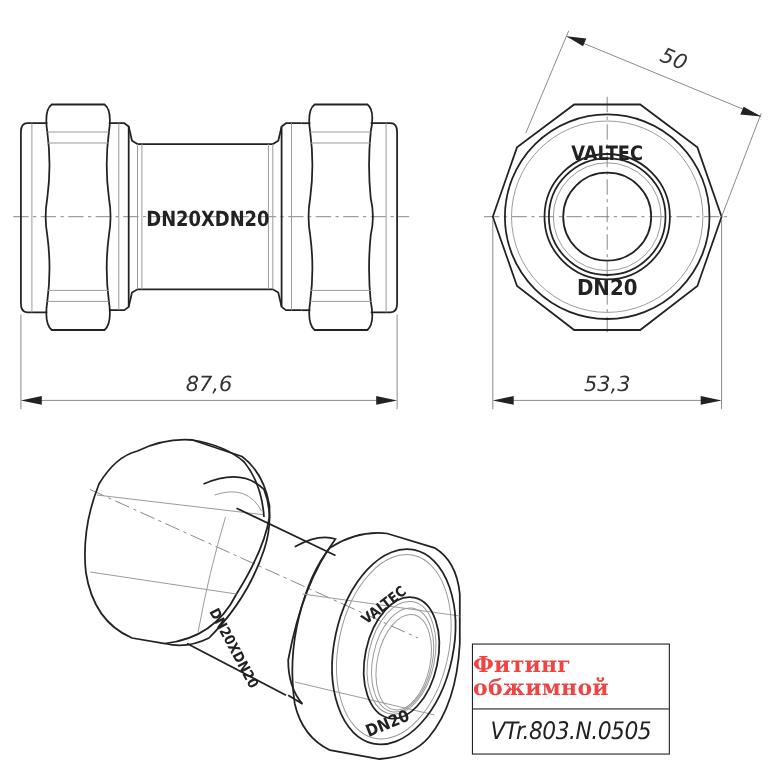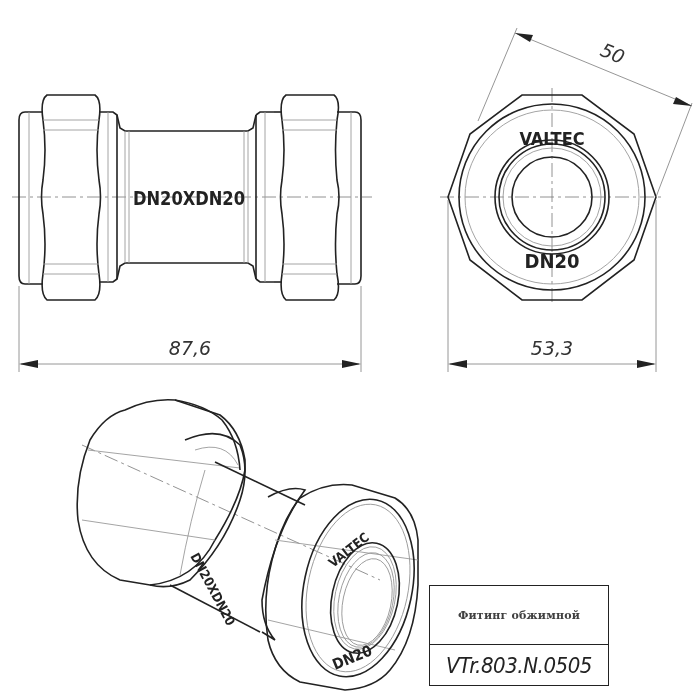--- a/index.html
+++ b/index.html
@@ -7,21 +7,21 @@
   svg { position:absolute; left:0; top:0; }
   .ln { stroke:#222; stroke-width:1.6; fill:none; }
   .thin { stroke:#9a9a9a; stroke-width:0.9; fill:none; }
   .ctr { stroke:#777; stroke-width:0.8; fill:none; stroke-dasharray:14 4 3 4; }
   .dim { stroke:#8a8a8a; stroke-width:0.9; fill:none; }
   .arrow { fill:#222; stroke:none; }
   .dimtxt { font-family:"DejaVu Sans", sans-serif; font-size:19px; fill:#333; font-style:italic; }
   .stamp { font-family:"DejaVu Sans Condensed","DejaVu Sans", sans-serif; font-weight:bold; fill:#222; }
   .tb-box { position:absolute; left:429px; top:585px; width:180px; height:101px; border:1.5px solid #222; box-sizing:border-box; background:#fff; }
   .tb-top { height:58px; border-bottom:1.5px solid #222; display:flex; flex-direction:column; justify-content:center; align-items:center; }
-  .tb-line { font-family:"DejaVu Serif", serif; font-size:11px; font-weight:bold; color:#404040; line-height:21px; letter-spacing:0.2px; }
+  .tb-line { font-family:"DejaVu Serif", serif; font-size:20px; font-weight:bold; color:#ef4444; line-height:21px; letter-spacing:0.2px; }
   .tb-code { height:40px; display:flex; align-items:center; justify-content:center; font-family:"DejaVu Sans", sans-serif; font-size:22px; font-style:italic; color:#222; letter-spacing:-0.5px; transform:scaleX(0.9); }
 </style>
 </head>
 <body>
 
 <svg width="700" height="700" viewBox="0 0 700 700">
 
   <g>
 
     <line class="ctr" x1="12" y1="197" x2="372" y2="197"></line>

